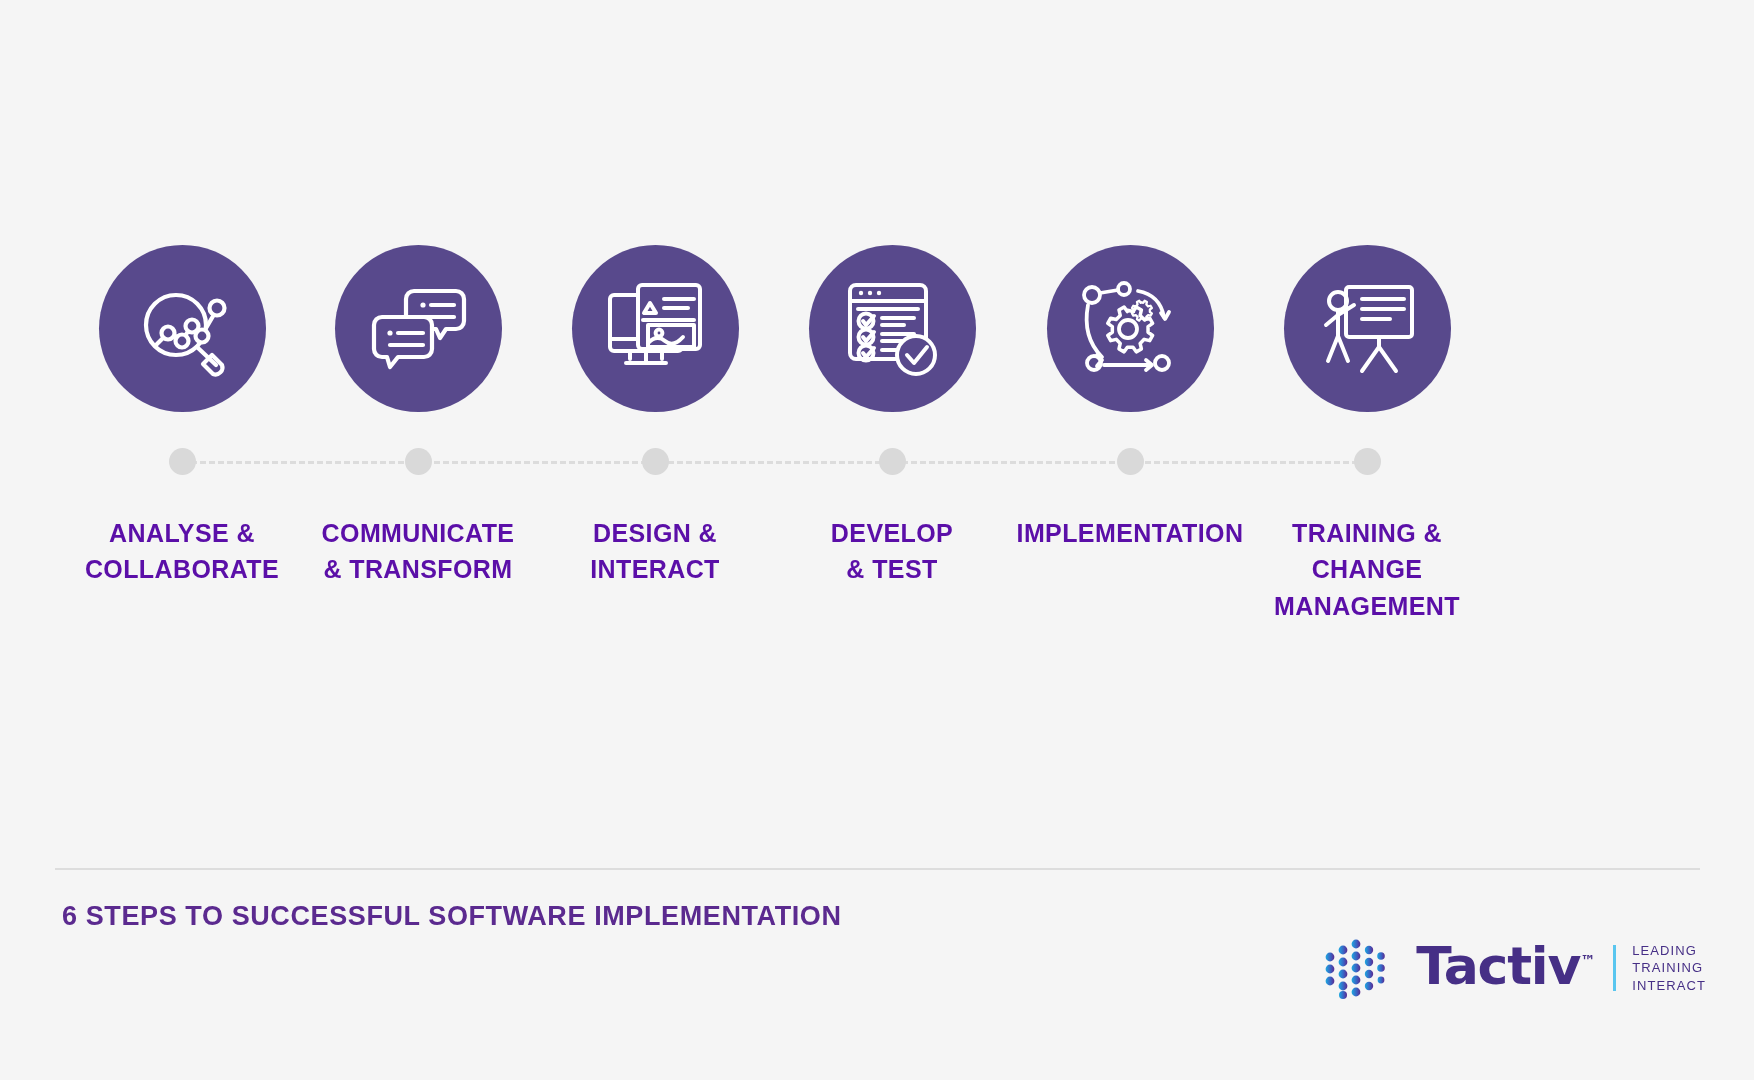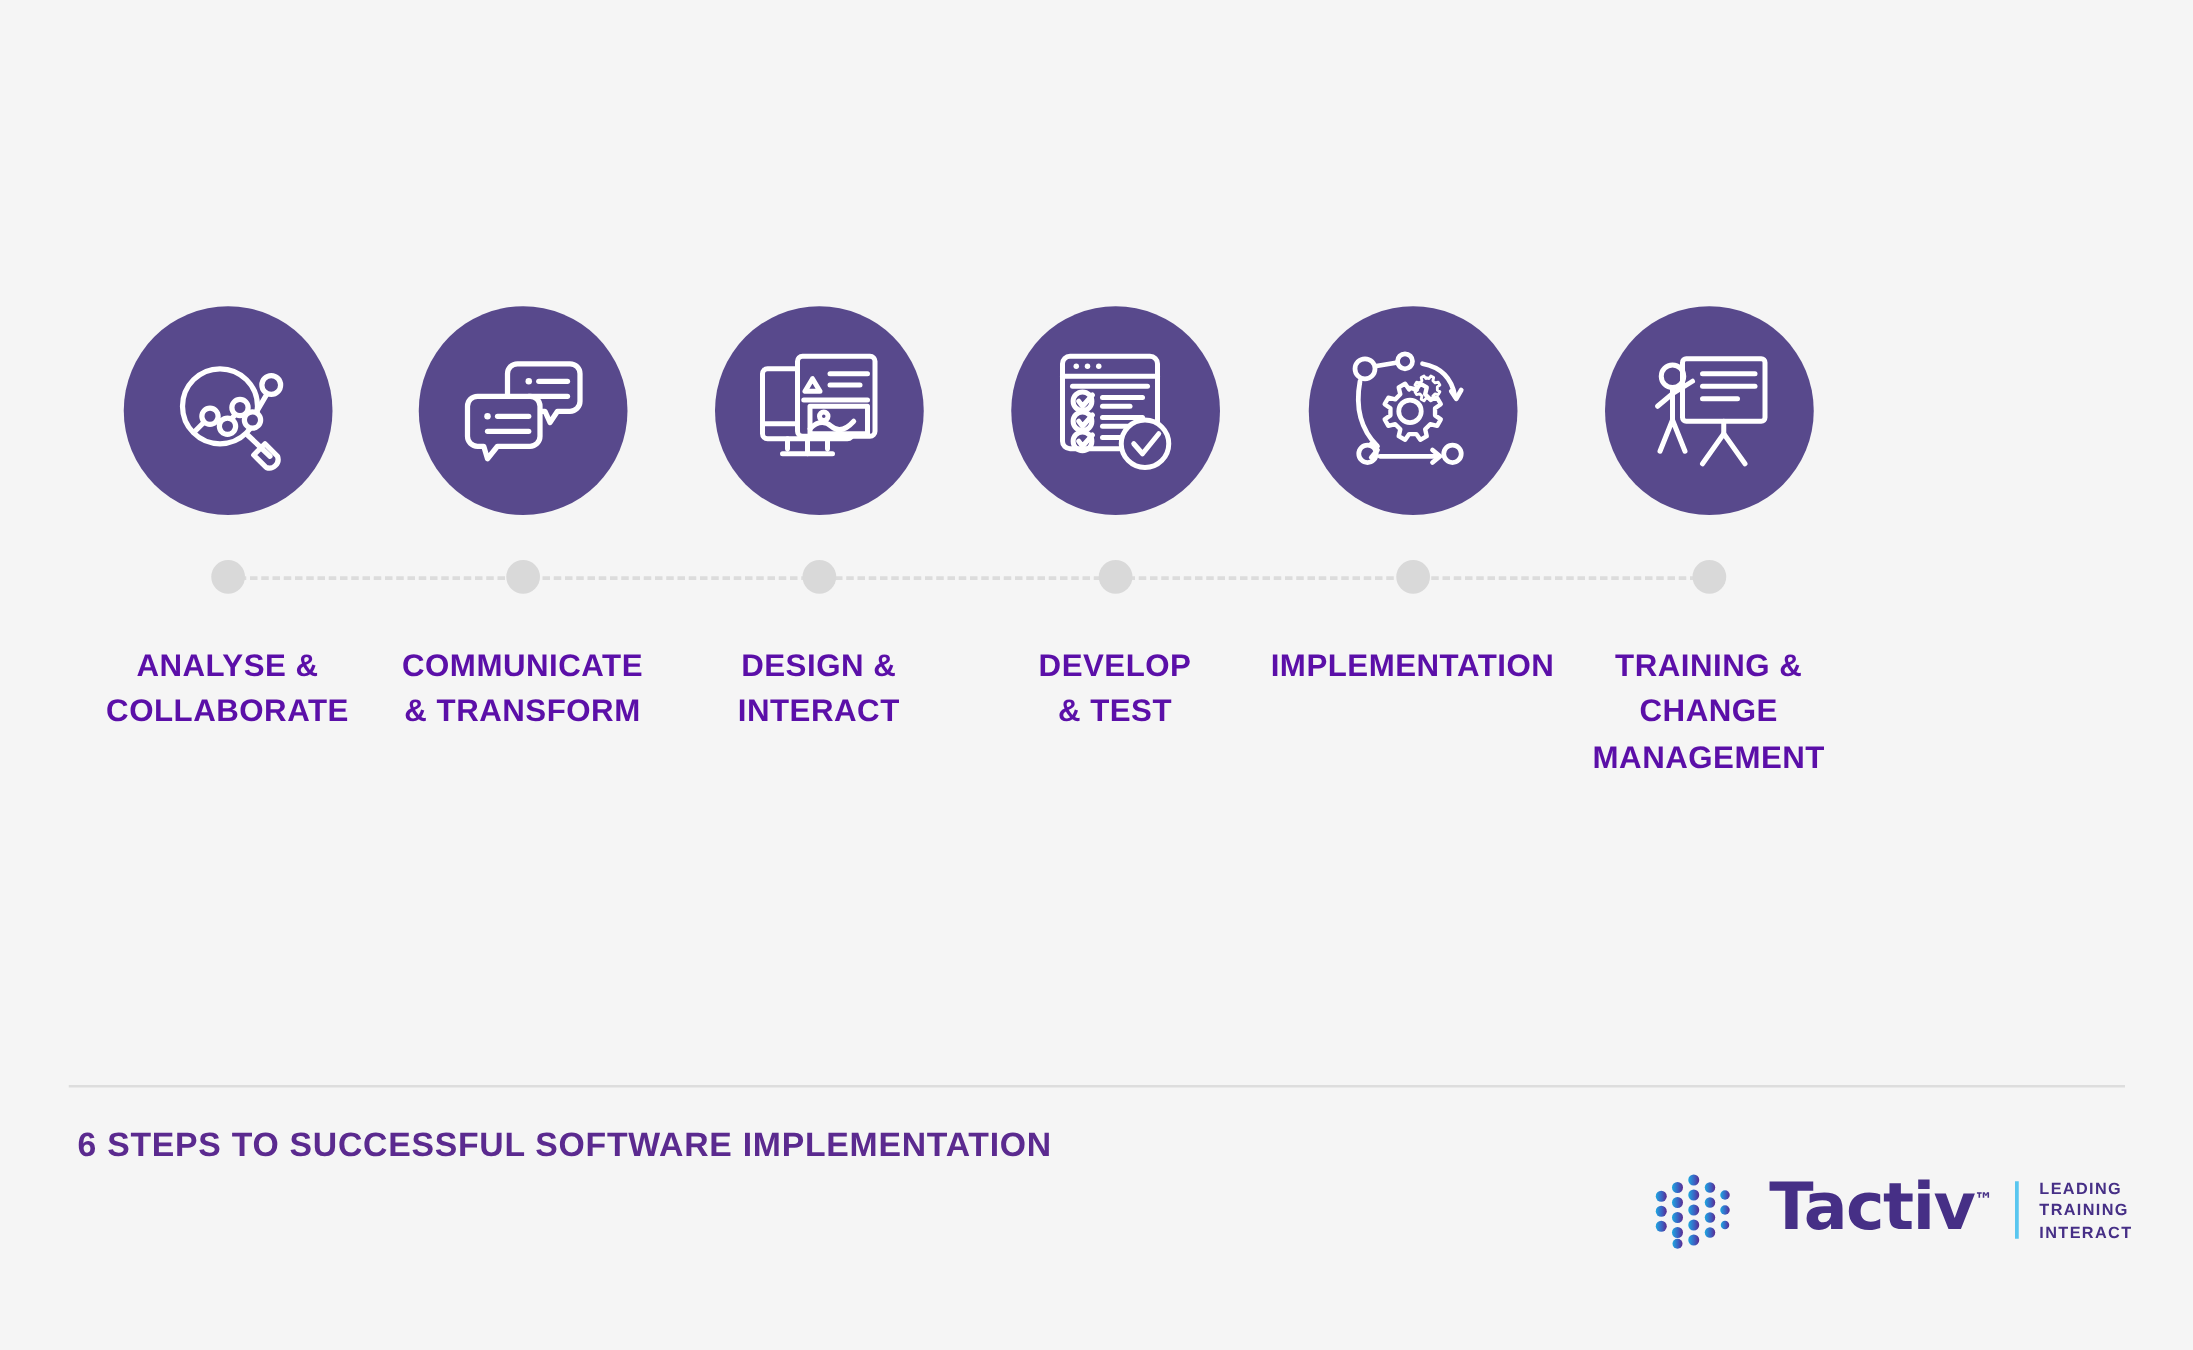--- a/index.html
+++ b/index.html
@@ -77,21 +77,21 @@
     letter-spacing:-1.2px;line-height:1;position:relative;
     top:-2px;
   }
   .logo-tm{
     font-size:15px;vertical-align:super;font-weight:bold;letter-spacing:0;
   }
   .logo-sep{
     width:3px;height:46px;background:#59c6ef;margin:0 2px 0 4px;
   }
   .logo-tag{
-    font-size:13px;font-weight:bold;color:#462f86;
+    font-size:13px;font-weight:normal;color:#462f86;
     line-height:1.32;letter-spacing:1.1px;
   }
 </style>
 </head>
 <body>
 
 <div class="slide">
 
   <div class="steps">
 

